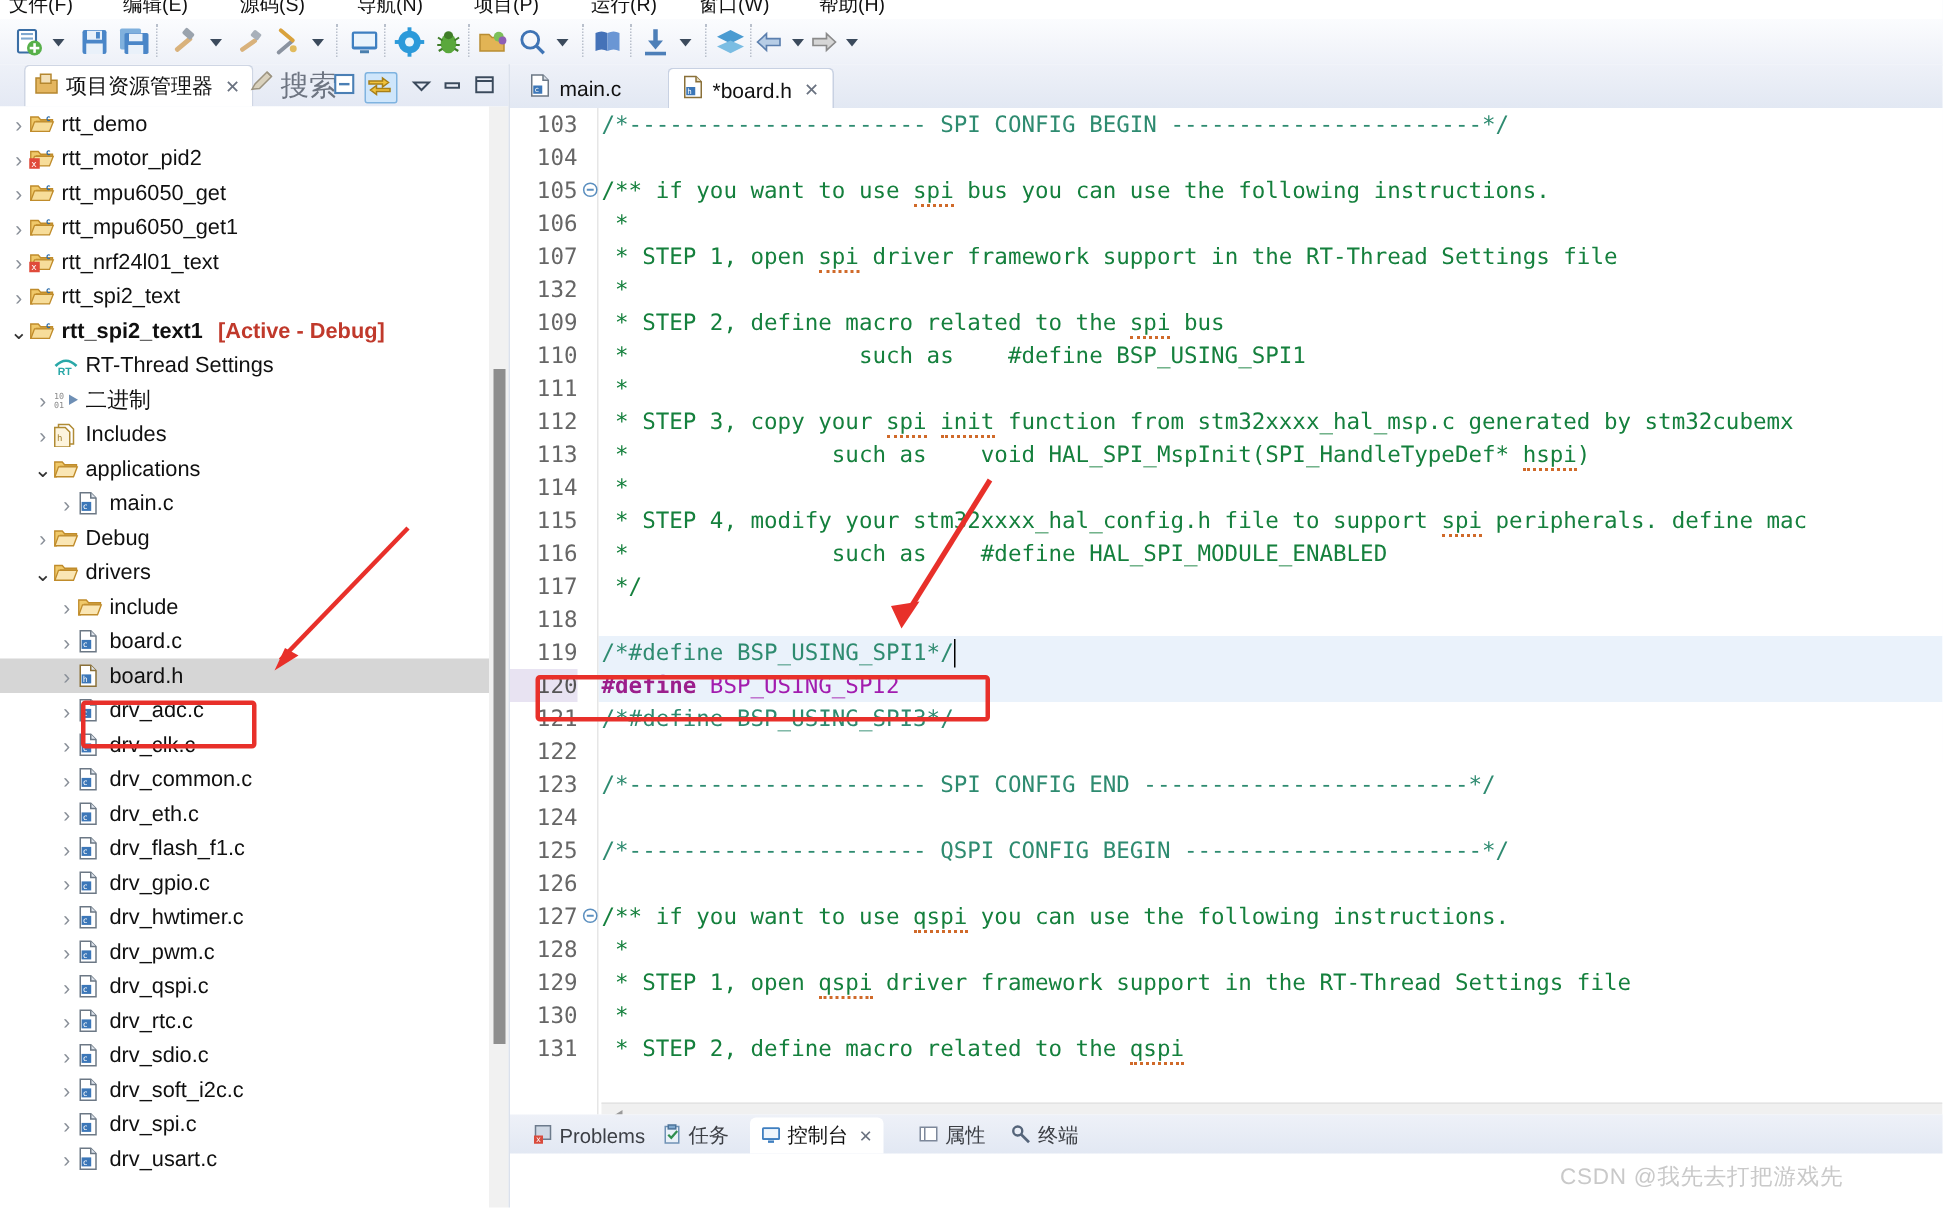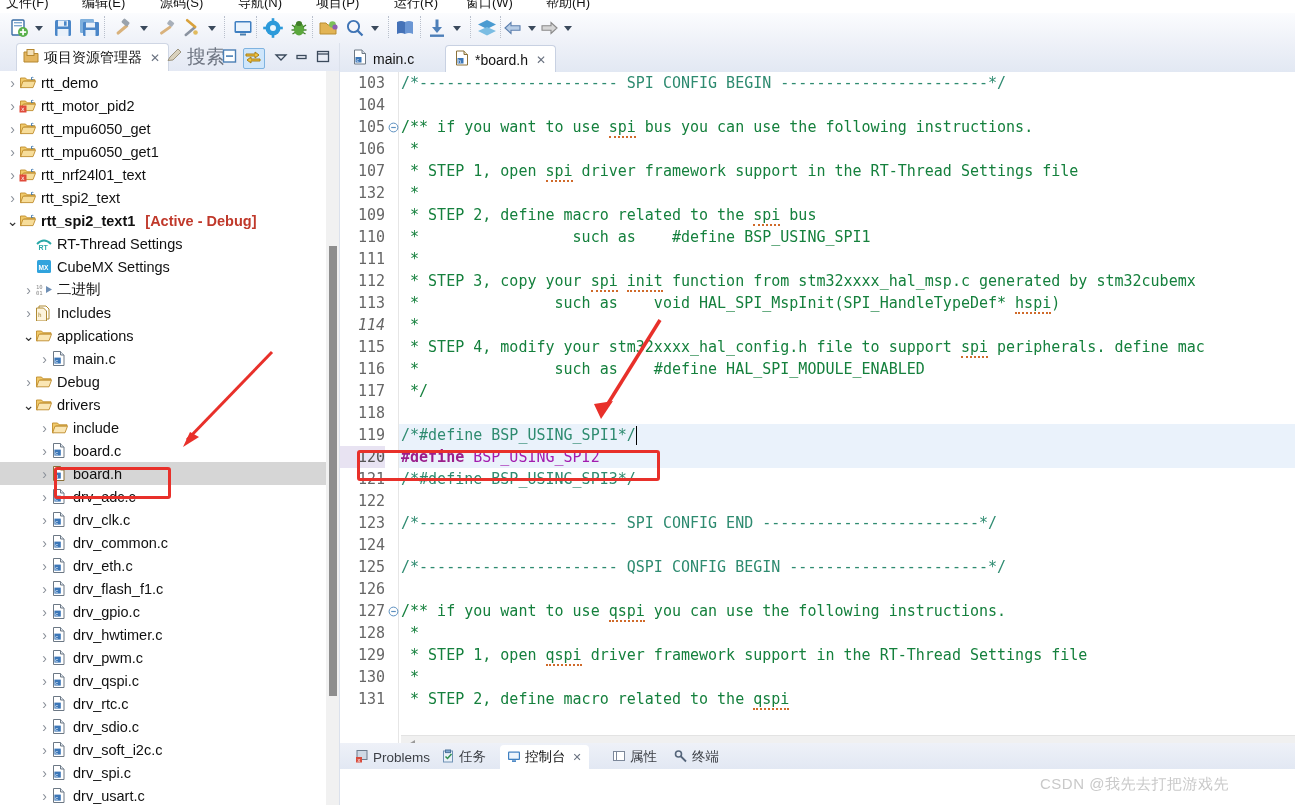--- a/index.html
+++ b/index.html
@@ -461,29 +461,20 @@
           <div style="width: 22px; flex: 0 0 auto;"></div>
           <div class="arrow"></div>
           <div class="ficon"><svg width="19" height="17" viewBox="0 0 19 17">
               <path d="M2 9 q7-7 14 0" fill="none" stroke="#2aa8a8" stroke-width="1.8"></path>
               <text x="3.5" y="15" font-size="7" fill="#2aa8a8" font-family="sans-serif" font-weight="bold">RT</text>
             </svg></div>
           <span class="lbl">RT-Thread Settings</span>
         </div>
         <div class="row">
           <div style="width: 22px; flex: 0 0 auto;"></div>
-          <div class="arrow"></div>
-          <div class="ficon"><svg width="19" height="17" viewBox="0 0 19 17">
-              <rect x="2" y="2" width="14" height="13" rx="1.5" fill="#30a3dd"></rect>
-              <text x="3.4" y="11.5" font-size="6.6" fill="#fff" font-family="sans-serif" font-weight="bold">MX</text>
-            </svg></div>
-          <span class="lbl">CubeMX Settings</span>
-        </div>
-        <div class="row">
-          <div style="width: 22px; flex: 0 0 auto;"></div>
           <div class="arrow" style="font-size: 14px;">›</div>
           <div class="ficon"><svg width="19" height="17" viewBox="0 0 19 17">
               <text x="1" y="8" font-size="5.6" fill="#8a8a8a" font-family="monospace">10</text>
               <text x="1" y="14" font-size="5.6" fill="#8a8a8a" font-family="monospace">01</text>
               <path d="M11 5 l6 3.5 l-6 3.5 Z" fill="#6e8fb5"></path>
             </svg></div>
           <span class="lbl">二进制</span>
         </div>
         <div class="row">
           <div style="width: 22px; flex: 0 0 auto;"></div>
@@ -770,21 +761,21 @@
               <line x1="3.2" y1="5.5" x2="7.8" y2="5.5" stroke="#5b8fbf" stroke-width="1.2"></line>
             </svg></div>
           <div class="gline" style="top: 66px;">106</div>
           <div class="gline" style="top: 88px;">107</div>
           <div class="gline" style="top: 110px;">132</div>
           <div class="gline" style="top: 132px;">109</div>
           <div class="gline" style="top: 154px;">110</div>
           <div class="gline" style="top: 176px;">111</div>
           <div class="gline" style="top: 198px;">112</div>
           <div class="gline" style="top: 220px;">113</div>
-          <div class="gline" style="top: 242px; font-style: italic;">114</div>
+          <div class="gline" style="top: 242px;">114</div>
           <div class="gline" style="top: 264px;">115</div>
           <div class="gline" style="top: 286px;">116</div>
           <div class="gline" style="top: 308px;">117</div>
           <div class="gline" style="top: 330px;">118</div>
           <div class="gline" style="top: 352px;">119</div>
           <div class="gline" style="top: 374px; background: rgb(232, 227, 242); color: rgb(85, 85, 85);">120</div>
           <div class="gline" style="top: 396px;">121</div>
           <div class="gline" style="top: 418px;">122</div>
           <div class="gline" style="top: 440px;">123</div>
           <div class="gline" style="top: 462px;">124</div>

